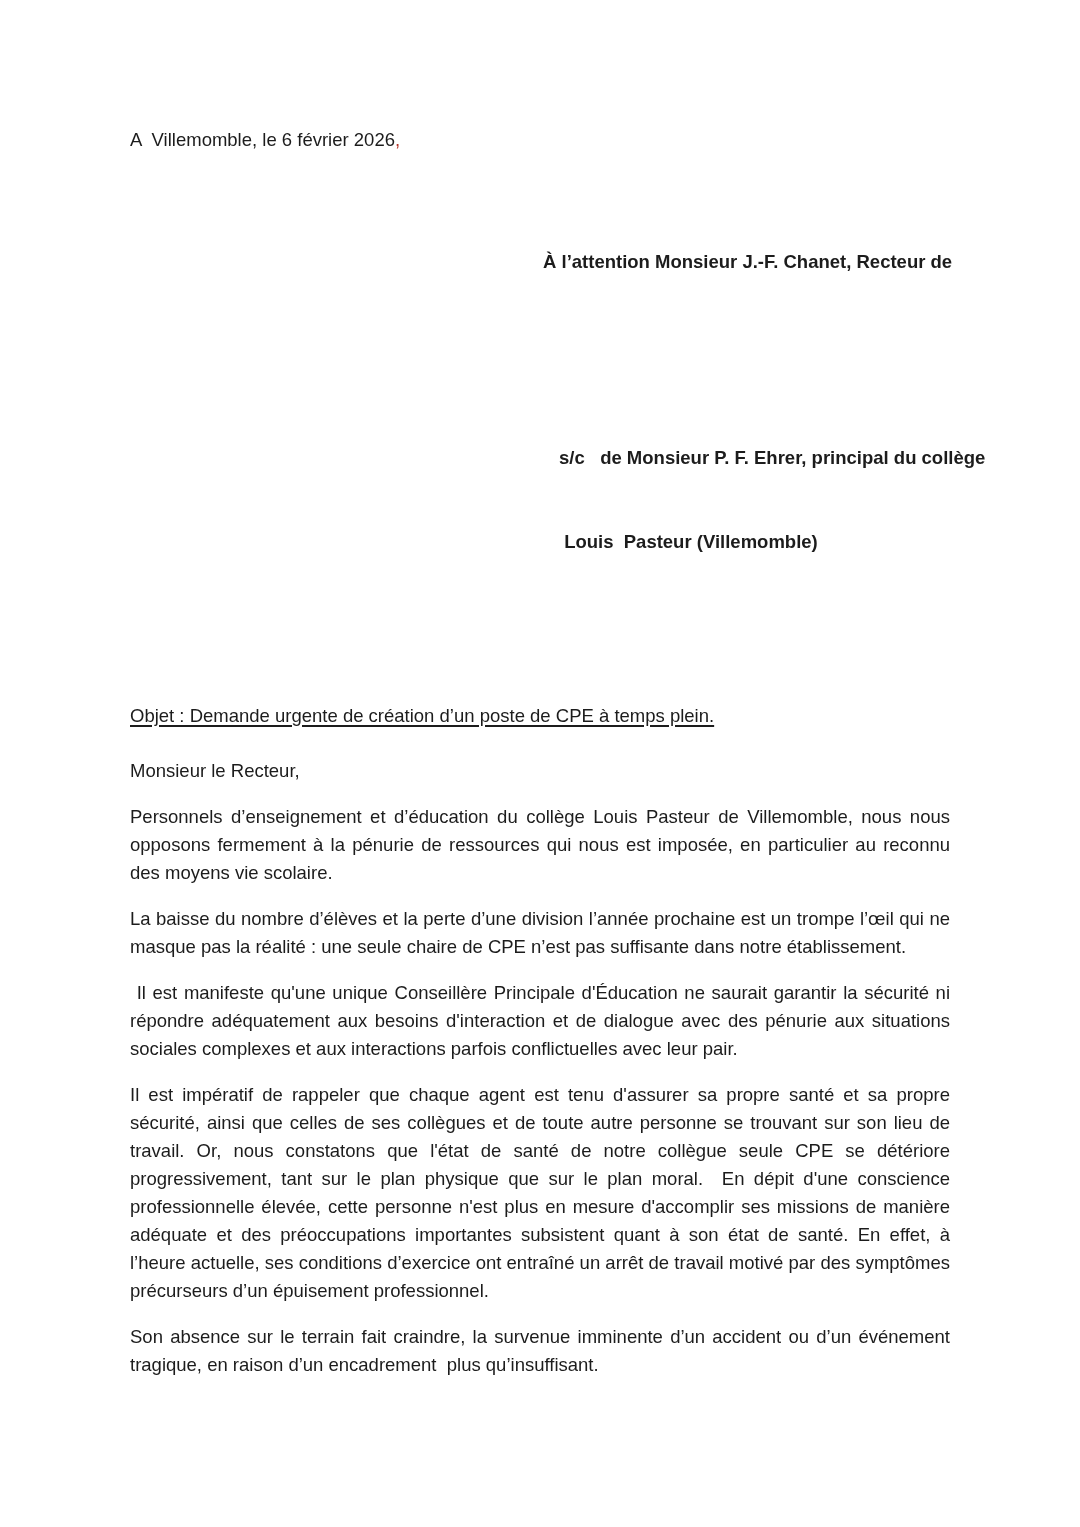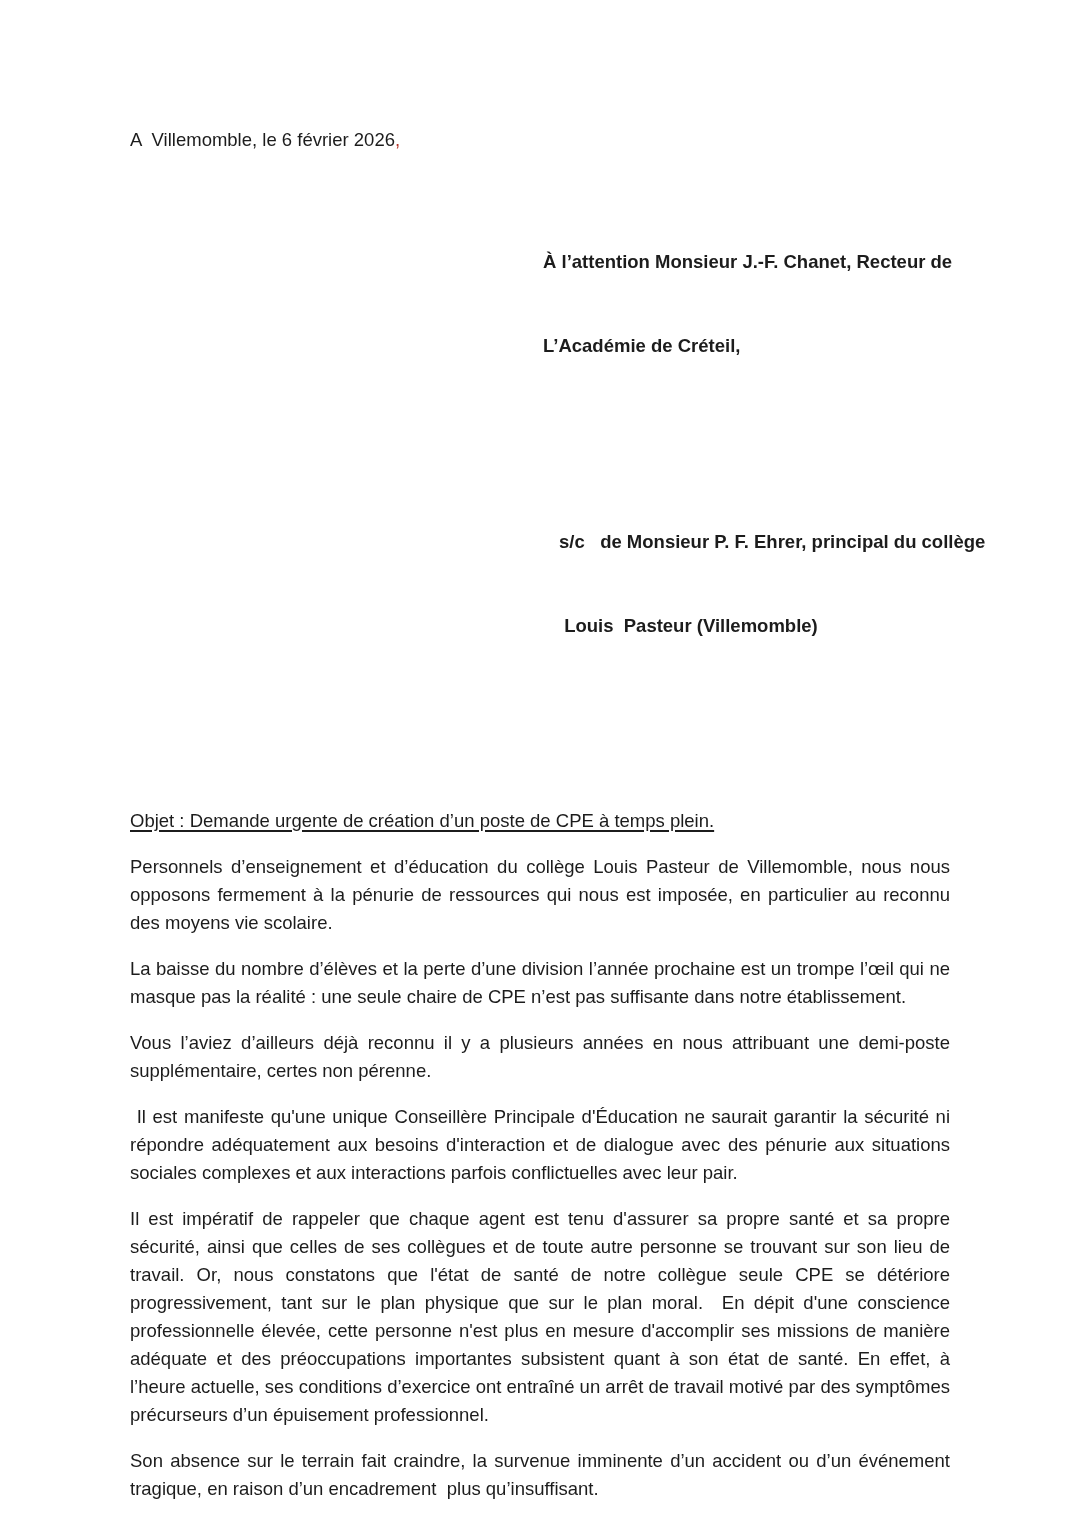--- a/index.html
+++ b/index.html
@@ -30,21 +30,21 @@
     margin-left: 413px;
     margin-top: 38px;
     white-space: pre;
     font-weight: bold;
   }
   .care-of {
     margin-top: 56px;
     margin-left: 16px;
   }
   .subject {
-    margin-top: 55px;
+    margin-top: 34px;
     text-decoration: underline;
     text-decoration-thickness: 1.5px;
     text-underline-offset: 3px;
   }
   .salutation {
     margin-top: 27px;
   }
   p.para {
     margin: 18px 0 0 0;
     text-align: justify;
@@ -53,30 +53,29 @@
 </style>
 </head>
 <body>
 
 <div class="page">
 
   <div class="date-line"><span>A  Villemomble, le 6 février 2026</span><span class="accent-red">,</span></div>
 
   <div class="recipient">
     <div>À l’attention Monsieur J.-F. Chanet, Recteur de</div>
-    <div>L’Académie de Créteil,</div>
     <div class="care-of">
       <div>s/c   de Monsieur P. F. Ehrer, principal du collège</div>
       <div> Louis  Pasteur (Villemomble)</div>
     </div>
   </div>
 
   <div class="subject">Objet : Demande urgente de création d’un poste de CPE à temps plein.</div>
 
+  <div class="salutation">Monsieur le Recteur,</div>
 
   <p class="para">Personnels d’enseignement et d’éducation du collège Louis Pasteur de Villemomble, nous nous opposons fermement à la pénurie de ressources qui nous est imposée, en particulier au reconnu des moyens vie scolaire.</p>
   <p class="para">La baisse du nombre d’élèves et la perte d’une division l’année prochaine est un trompe l’œil qui ne masque pas la réalité : une seule chaire de CPE n’est pas suffisante dans notre établissement.</p>
-  <p class="para">Vous l’aviez d’ailleurs déjà reconnu il y a plusieurs années en nous attribuant une demi-poste supplémentaire, certes non pérenne.</p>
   <p class="para"> Il est manifeste qu'une unique Conseillère Principale d'Éducation ne saurait garantir la sécurité ni répondre adéquatement aux besoins d'interaction et de dialogue avec des pénurie aux situations sociales complexes et aux interactions parfois conflictuelles avec leur pair.</p>
   <p class="para">Il est impératif de rappeler que chaque agent est tenu d'assurer sa propre santé et sa propre sécurité, ainsi que celles de ses collègues et de toute autre personne se trouvant sur son lieu de travail. Or, nous constatons que l'état de santé de notre collègue seule CPE se détériore progressivement, tant sur le plan physique que sur le plan moral.  En dépit d'une conscience professionnelle élevée, cette personne n'est plus en mesure d'accomplir ses missions de manière adéquate et des préoccupations importantes subsistent quant à son état de santé. En effet, à l’heure actuelle, ses conditions d’exercice ont entraîné un arrêt de travail motivé par des symptômes précurseurs d’un épuisement professionnel.</p>
   <p class="para">Son absence sur le terrain fait craindre, la survenue imminente d’un accident ou d’un événement tragique, en raison d’un encadrement  plus qu’insuffisant.</p>
 
 </div>
 
 </body></html>

